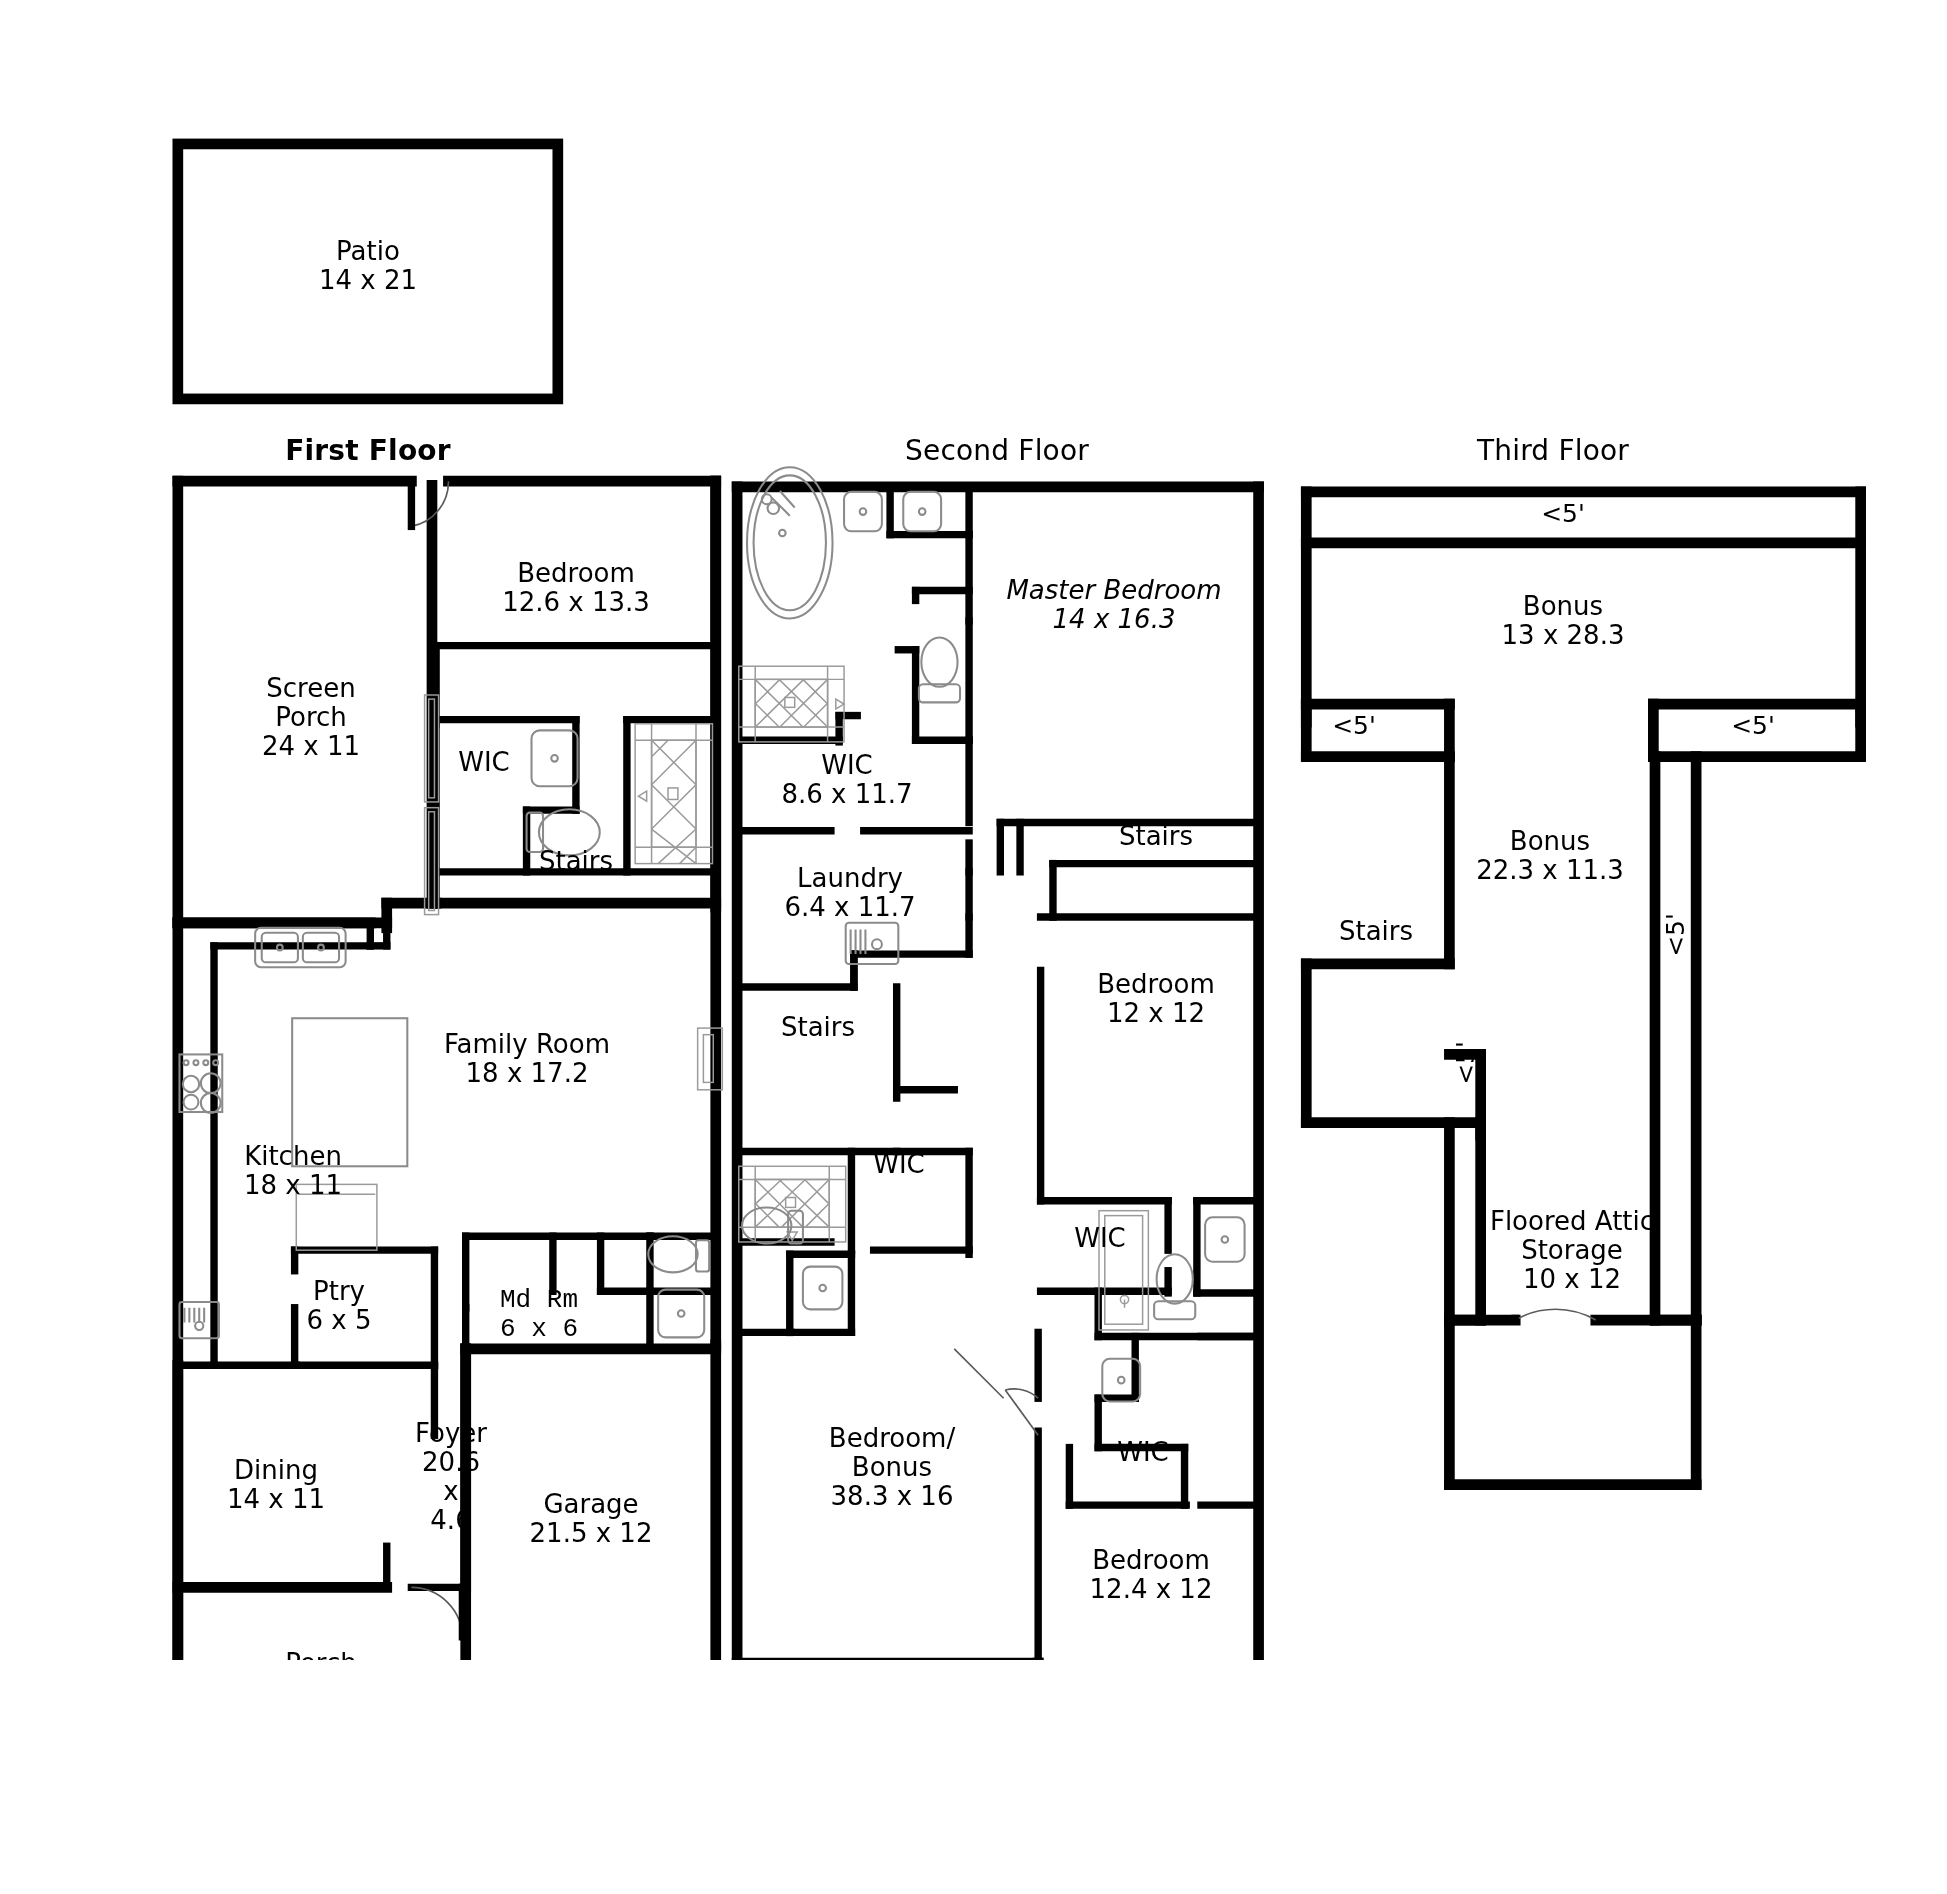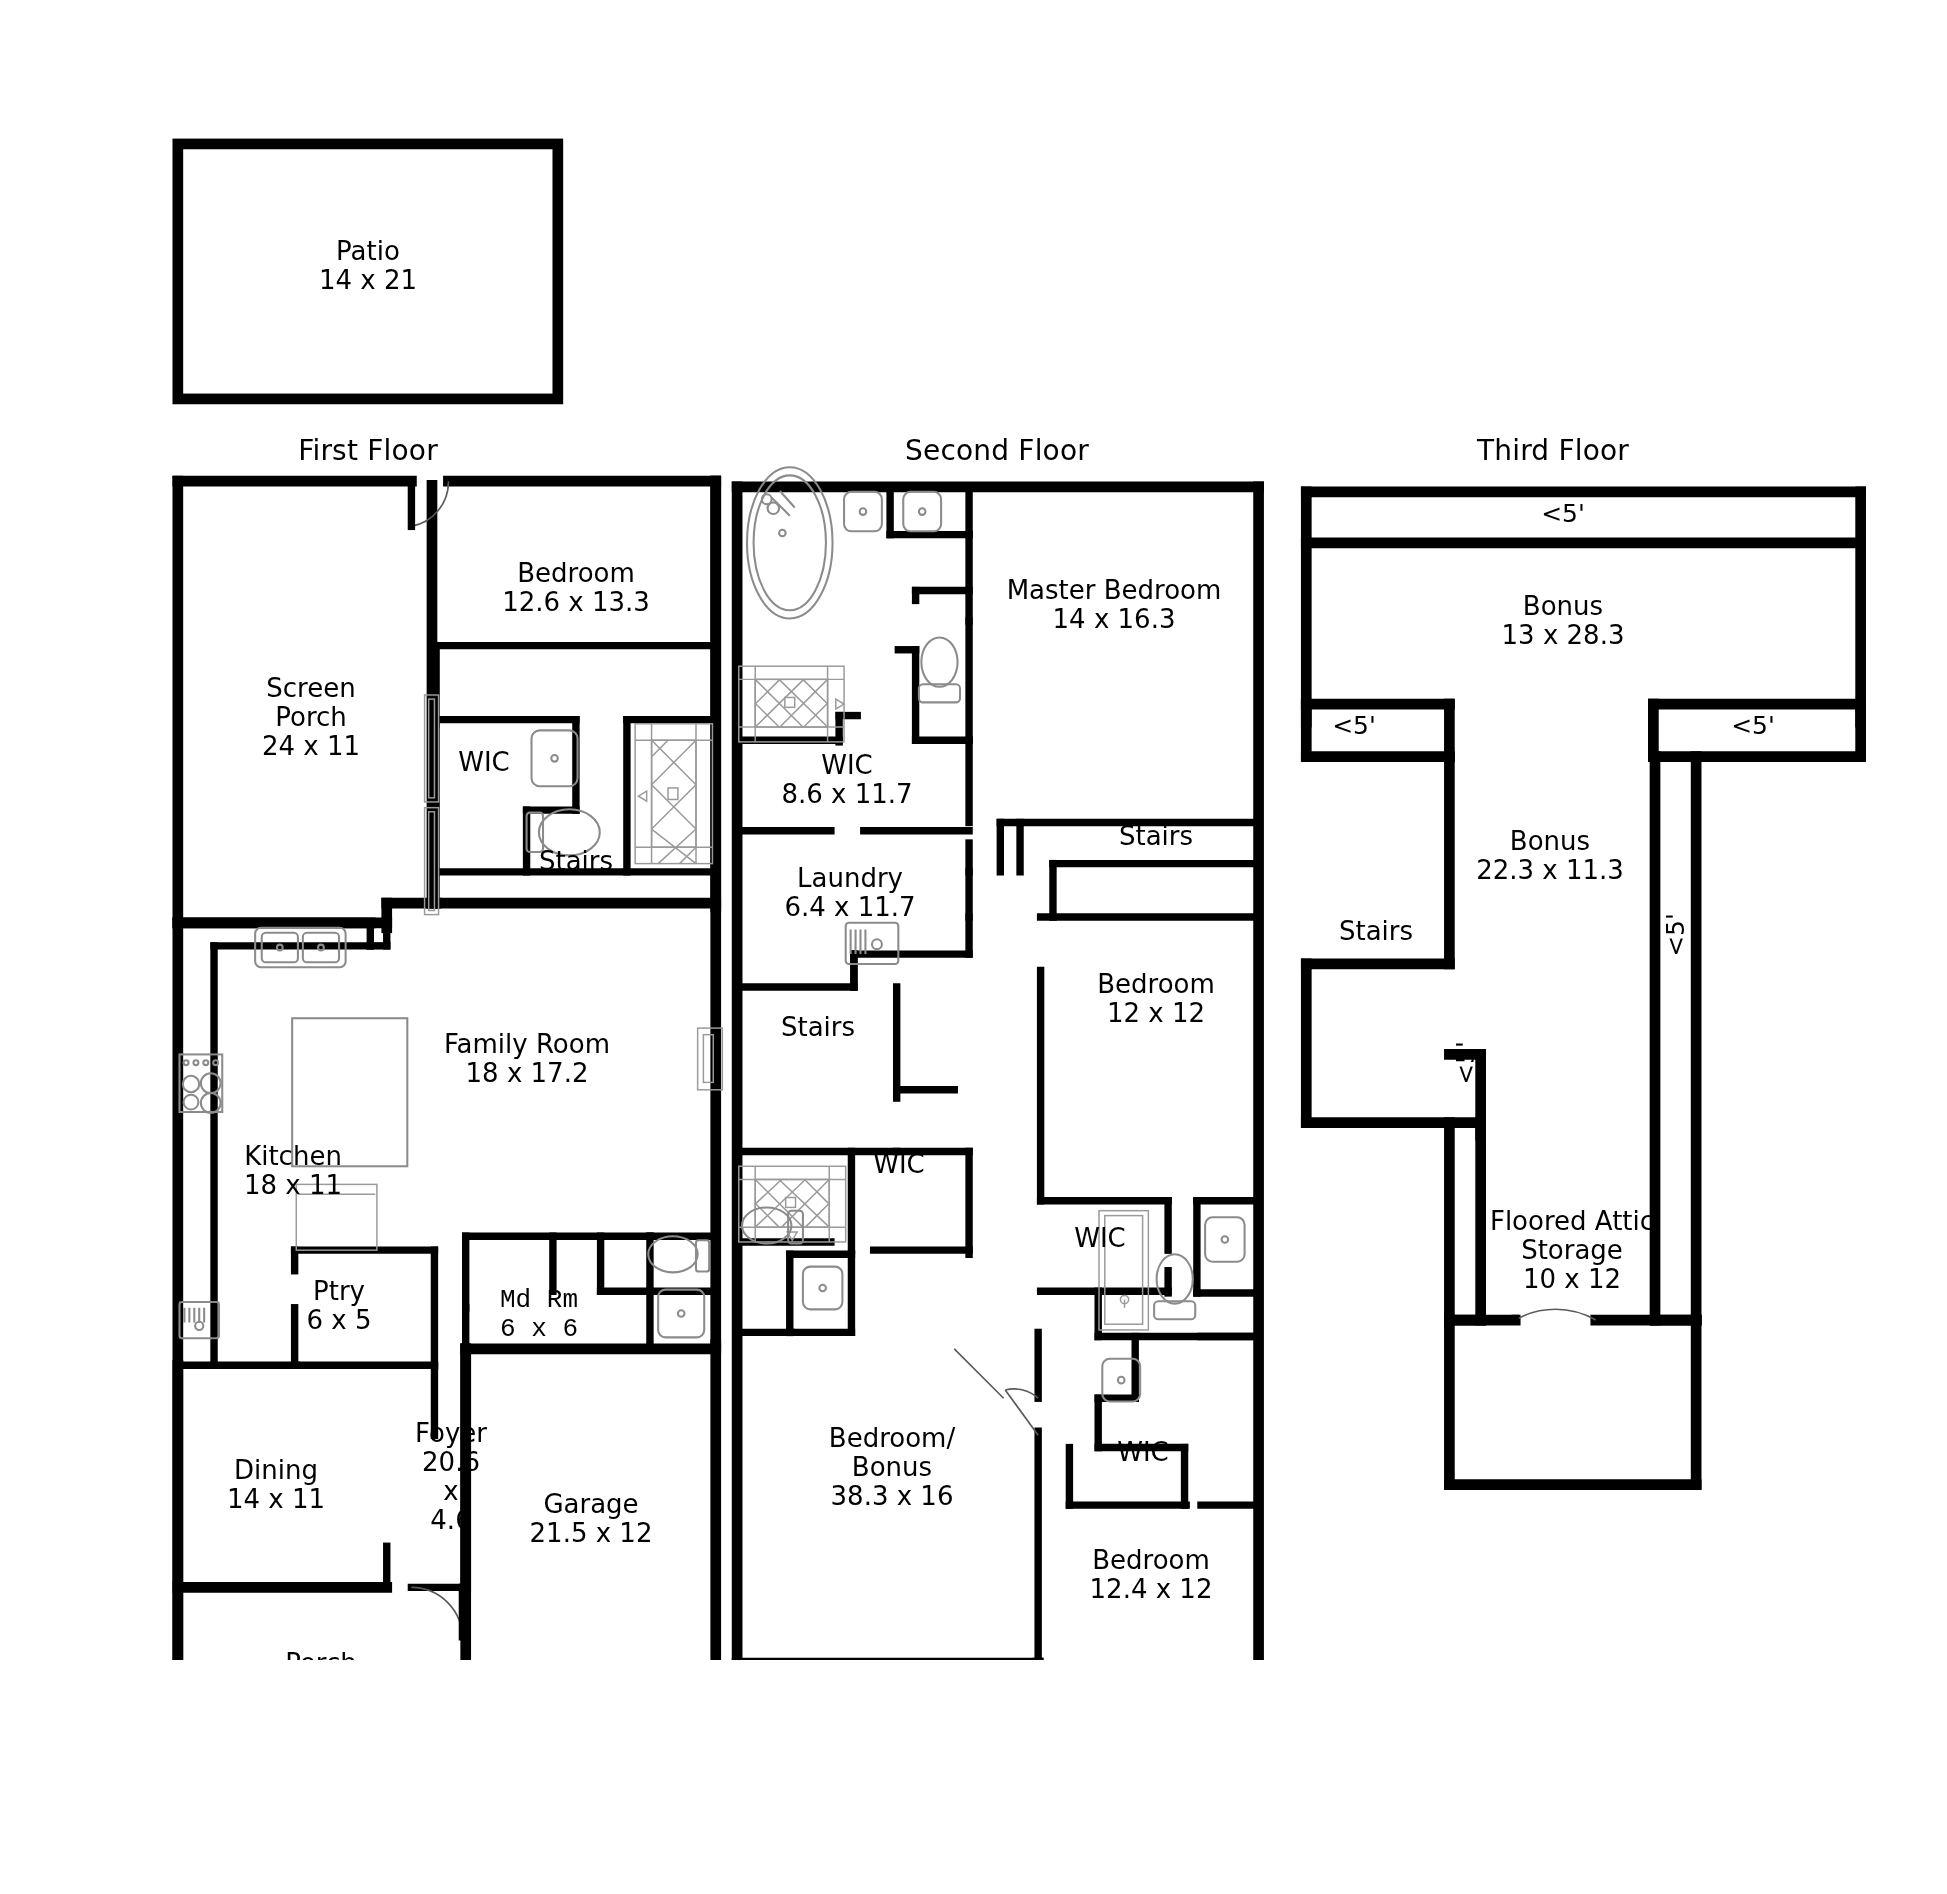--- a/index.html
+++ b/index.html
@@ -429,21 +429,21 @@
       <path class="door" d="M 1842 1605 A 98 98 0 0 1 1940 1605"></path>
       <path class="w2" d="M 1842 1605 L 1842 1603"></path>
     </g>
   </svg>
 
   <div class="lbl" style="left:368px; top:237px;">
     <div>Patio</div>
     <div>14 x 21</div>
   </div>
 
-  <div class="floor-title" style="left:368px; top:434px; transform:translateX(-50%);">First Floor</div>
+  <div class="floor-title" style="left:368px; top:434px; transform:translateX(-50%);font-weight:bold;">First Floor</div>
   <div class="floor-title" style="left:997px; top:434px; transform:translateX(-50%);">Second Floor</div>
   <div class="floor-title" style="left:1553px; top:434px; transform:translateX(-50%);">Third Floor</div>
 
   <div class="lbl" style="left:284px; top:674px;margin-left:27px;">
     <div>Screen</div>
     <div>Porch</div>
     <div>24 x 11</div>
   </div>
 
   <div class="lbl" style="left:576px; top:559px;">
@@ -494,21 +494,21 @@
   <div class="lbl" style="left:591px; top:1490px;">
     <div>Garage</div>
     <div>21.5 x 12</div>
   </div>
 
   <div class="lbl" style="left:321px; top:1649px;">
     <div>Porch</div>
     <div>5.4 x 16</div>
   </div>
 
-  <div class="lbl" style="left:1114px; top:576px;">
+  <div class="lbl" style="left:1114px; top:576px;font-style:italic;">
     <div>Master Bedroom</div>
     <div>14 x 16.3</div>
   </div>
 
   <div class="lbl" style="left:847px; top:751px;">
     <div>WIC</div>
     <div>8.6 x 11.7</div>
   </div>
 
   <div class="lbl" style="left:850px; top:864px;">

